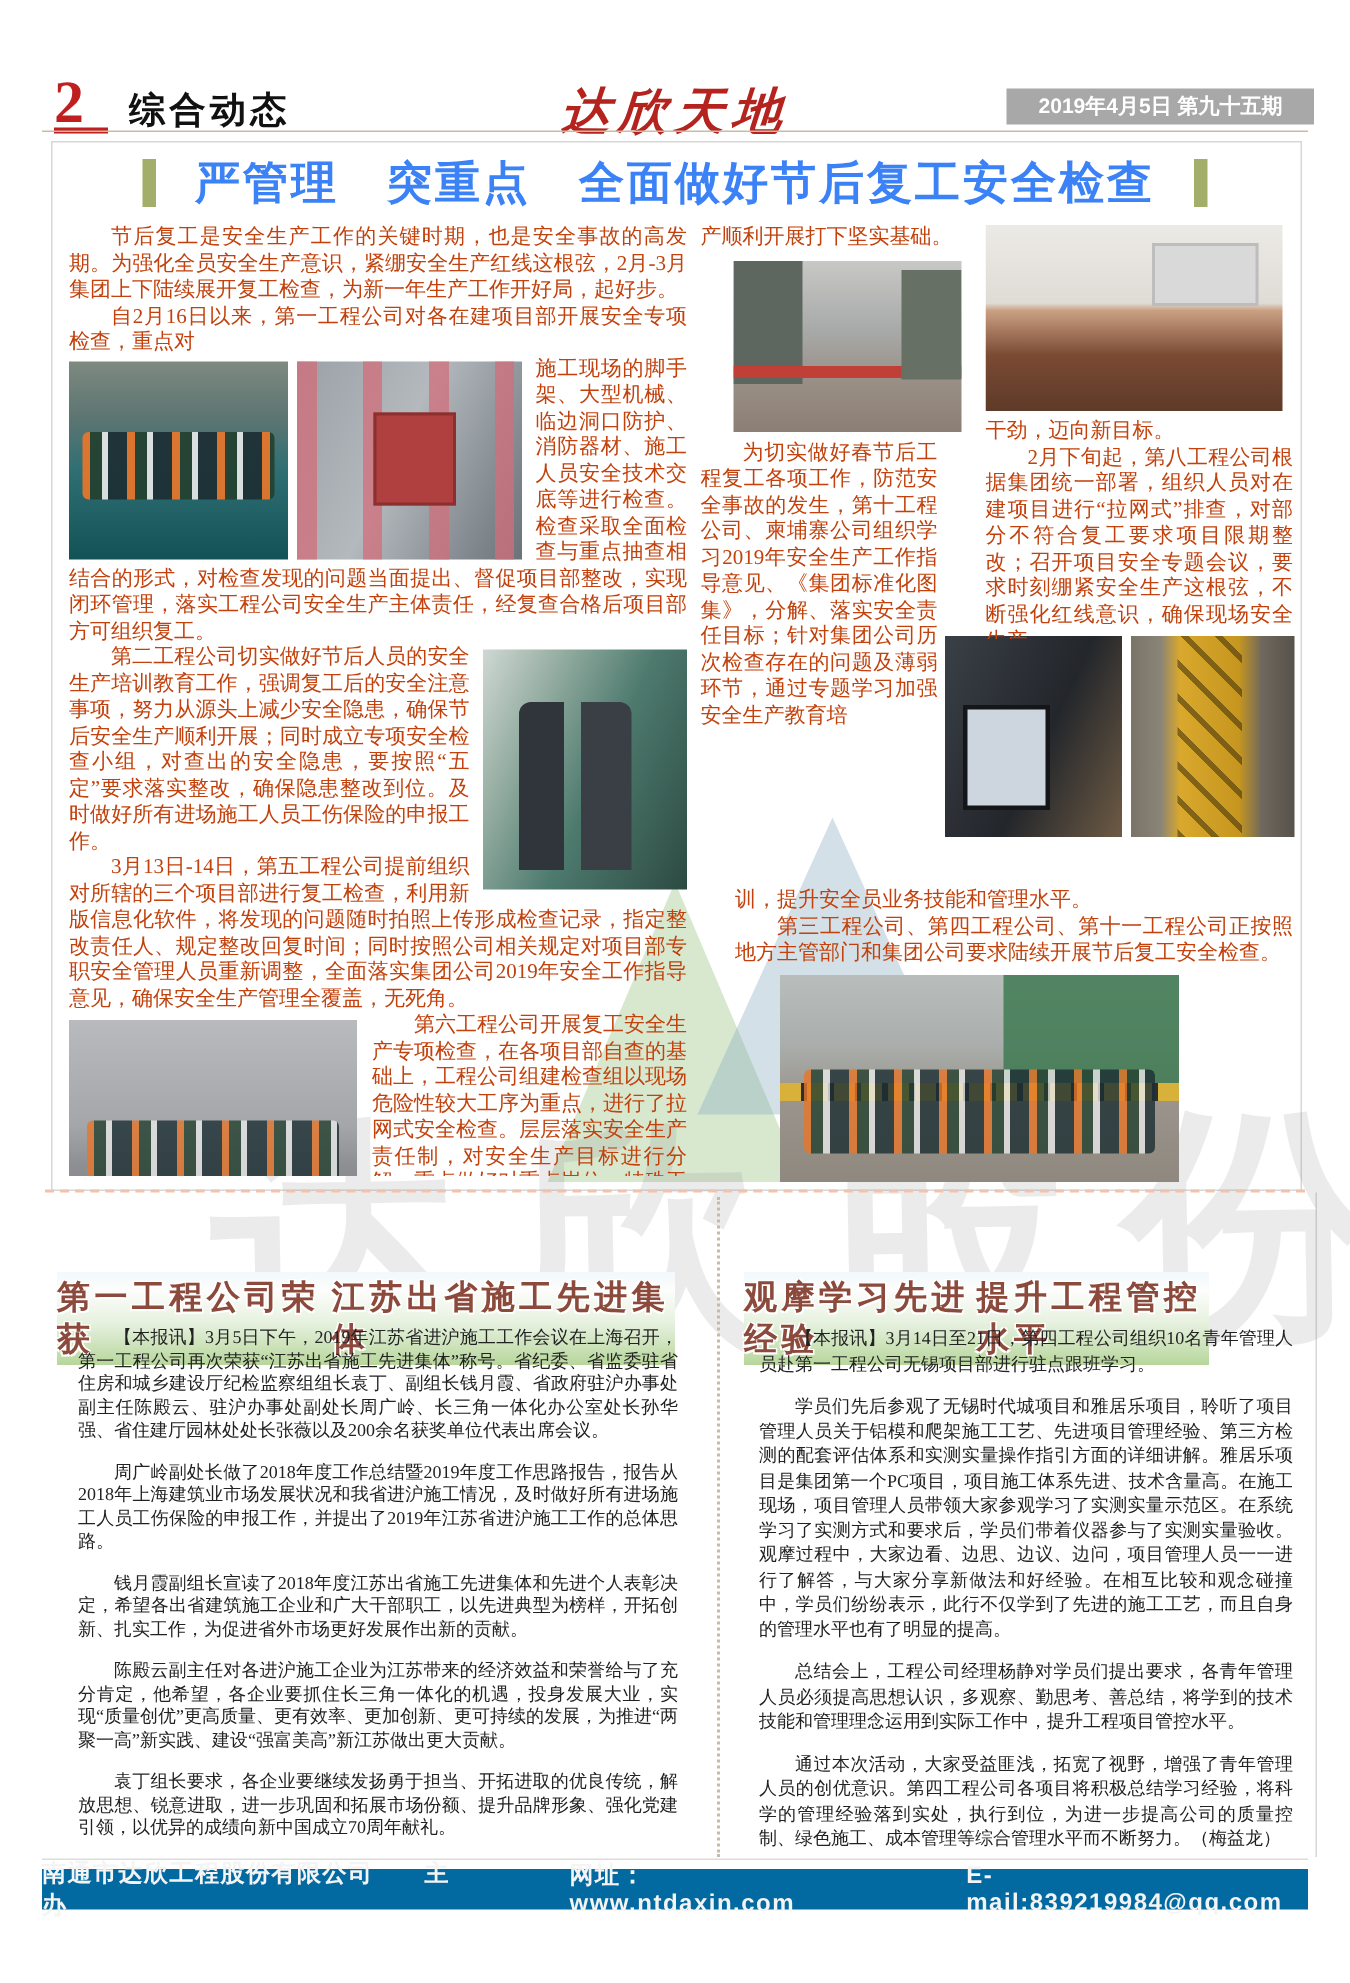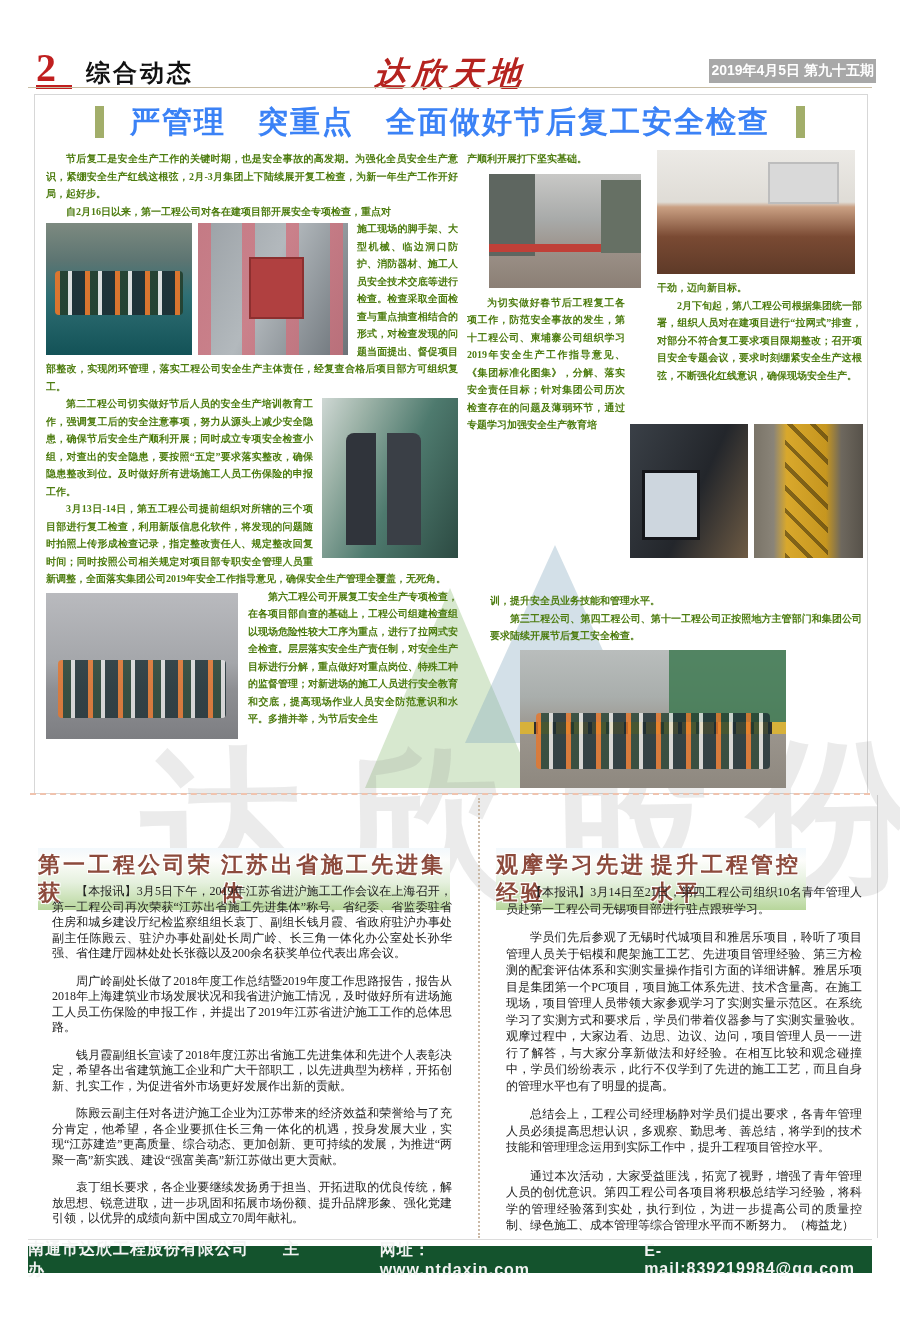--- a/index.html
+++ b/index.html
@@ -8,28 +8,28 @@
     font-family:"Liberation Serif","DejaVu Serif",serif;color:#1c1c1c;overflow:hidden;
   }
   
   .hdr-pagenum{position:absolute;left:36px;top:48px;font-size:40px;font-weight:bold;color:#c01f1f;line-height:1;}
   .hdr-pagenum-rule{position:absolute;left:36px;top:85px;width:36px;height:4px;background:#c01f1f;}
   .hdr-section{position:absolute;left:86px;top:57px;font-size:24px;font-weight:bold;color:#111;letter-spacing:3px;}
   .hdr-rule{position:absolute;left:28px;top:87px;width:844px;height:1px;background:#c8bda4;}
   .masthead{position:absolute;left:0;right:0;top:52px;text-align:center;font-size:33px;font-weight:bold;
     color:#b5231f;font-style:italic;letter-spacing:5px;transform:skewX(-4deg);}
   .datebox{position:absolute;right:24px;top:59px;background:#a8a8a8;color:#ffffff;
-    font-family:"Liberation Sans","DejaVu Sans",sans-serif;font-size:14px;font-weight:bold;padding:3px 2px;}
+    font-family:"Liberation Sans","DejaVu Sans",sans-serif;font-size:14px;font-weight:bold;padding:3px 21px;}
   
   .article-box{position:absolute;left:34px;top:94px;width:832px;height:698px;border:1px solid #d7d7d7;background:#fff;}
   .headline-row{position:absolute;left:34px;top:102px;width:832px;height:40px;display:flex;align-items:center;justify-content:center;gap:26px;}
   .headline-bar{width:9px;height:32px;background:#a2ae6a;}
   .headline{font-size:30px;font-weight:bold;color:#3b82f6;letter-spacing:2px;white-space:nowrap;}
   
-  .tb{position:absolute;font-size:10px;line-height:17.5px;text-align:justify;color:#4d7c0f;z-index:3;font-weight:bold;}
+  .tb{position:absolute;font-size:14px;line-height:17.5px;text-align:justify;color:#c2410c;z-index:3;}
   .tb p{margin:0;text-indent:2em;}
   .tb p.noind{text-indent:0;}
   .col1{left:46px;top:150px;width:412px;height:634px;overflow:hidden;}
   .col2{left:467px;top:150px;width:188px;height:446px;overflow:hidden;}
   .col2 .narrow{width:158px;}
   .col3{left:657px;top:150px;width:205px;height:276px;overflow:hidden;}
   .span23{left:490px;top:592px;width:372px;height:56px;overflow:hidden;}
   
   .ph{position:relative;overflow:hidden;background:#8a8a8a;z-index:2;}
   .ph-abs{position:absolute;z-index:2;}
@@ -85,21 +85,21 @@
   .band .t{font-size:22px;font-weight:bold;color:#8c4a3c;letter-spacing:3px;line-height:28px;
       text-shadow:1px 1px 0 #fff,-1px -1px 0 #fff,1px -1px 0 #fff,-1px 1px 0 #fff;}
   .divider{position:absolute;left:478px;top:798px;height:440px;border-left:2px dotted #cbb9a6;z-index:1;}
   .rightedge{position:absolute;left:877px;top:795px;height:443px;border-left:1px solid #d7d7d7;}
   .bt{position:absolute;top:872px;font-size:12px;line-height:15.5px;text-align:justify;color:#222;z-index:3;overflow:hidden;}
   .bt p{margin:12px;text-indent:2em;}
   .bt.left{left:40px;width:424px;height:370px;}
   .bt.right{left:494px;width:380px;line-height:16.5px;height:366px;}
   
   .footer-rule{position:absolute;left:28px;top:1239px;width:844px;height:1px;background:#dcdcdc;}
-  .footerbar{position:absolute;left:28px;top:1246px;width:844px;height:27px;background:#14532d;z-index:3;
+  .footerbar{position:absolute;left:28px;top:1246px;width:844px;height:27px;background:#0369a1;z-index:3;
       display:flex;align-items:center;justify-content:center;gap:64px;
       font-family:"Liberation Sans","DejaVu Sans",sans-serif;font-size:16px;color:#f4f4f4;font-weight:bold;letter-spacing:1px;}
 </style>
 </head>
 <body>
 
 <div class="page">
 
   <div class="hdr-pagenum">2</div>
   <div class="hdr-pagenum-rule"></div>
@@ -175,21 +175,21 @@
   </div>
   <div class="band right">
     <div class="t">观摩学习先进经验</div>
     <div class="t">提升工程管控水平</div>
   </div>
 
   <div class="bt left">
     <p>【本报讯】3月5日下午，2019年江苏省进沪施工工作会议在上海召开，第一工程公司再次荣获“江苏出省施工先进集体”称号。省纪委、省监委驻省住房和城乡建设厅纪检监察组组长袁丁、副组长钱月霞、省政府驻沪办事处副主任陈殿云、驻沪办事处副处长周广岭、长三角一体化办公室处长孙华强、省住建厅园林处处长张薇以及200余名获奖单位代表出席会议。</p>
     <p>周广岭副处长做了2018年度工作总结暨2019年度工作思路报告，报告从2018年上海建筑业市场发展状况和我省进沪施工情况，及时做好所有进场施工人员工伤保险的申报工作，并提出了2019年江苏省进沪施工工作的总体思路。</p>
     <p>钱月霞副组长宣读了2018年度江苏出省施工先进集体和先进个人表彰决定，希望各出省建筑施工企业和广大干部职工，以先进典型为榜样，开拓创新、扎实工作，为促进省外市场更好发展作出新的贡献。</p>
-    <p>陈殿云副主任对各进沪施工企业为江苏带来的经济效益和荣誉给与了充分肯定，他希望，各企业要抓住长三角一体化的机遇，投身发展大业，实现“江苏建造”更高质量、综合动态、更加创新、更可持续的发展，为推进“两聚一高”新实践、建设“强富美高”新江苏做出更大贡献。</p>
+    <p>陈殿云副主任对各进沪施工企业为江苏带来的经济效益和荣誉给与了充分肯定，他希望，各企业要抓住长三角一体化的机遇，投身发展大业，实现“质量创优”更高质量、更有效率、更加创新、更可持续的发展，为推进“两聚一高”新实践、建设“强富美高”新江苏做出更大贡献。</p>
     <p>袁丁组长要求，各企业要继续发扬勇于担当、开拓进取的优良传统，解放思想、锐意进取，进一步巩固和拓展市场份额、提升品牌形象、强化党建引领，以优异的成绩向新中国成立70周年献礼。</p>
   </div>
 
   <div class="bt right">
     <p>【本报讯】3月14日至21日，第四工程公司组织10名青年管理人员赴第一工程公司无锡项目部进行驻点跟班学习。</p>
     <p>学员们先后参观了无锡时代城项目和雅居乐项目，聆听了项目管理人员关于铝模和爬架施工工艺、先进项目管理经验、第三方检测的配套评估体系和实测实量操作指引方面的详细讲解。雅居乐项目是集团第一个PC项目，项目施工体系先进、技术含量高。在施工现场，项目管理人员带领大家参观学习了实测实量示范区。在系统学习了实测方式和要求后，学员们带着仪器参与了实测实量验收。观摩过程中，大家边看、边思、边议、边问，项目管理人员一一进行了解答，与大家分享新做法和好经验。在相互比较和观念碰撞中，学员们纷纷表示，此行不仅学到了先进的施工工艺，而且自身的管理水平也有了明显的提高。</p>
     <p>总结会上，工程公司经理杨静对学员们提出要求，各青年管理人员必须提高思想认识，多观察、勤思考、善总结，将学到的技术技能和管理理念运用到实际工作中，提升工程项目管控水平。</p>
     <p>通过本次活动，大家受益匪浅，拓宽了视野，增强了青年管理人员的创优意识。第四工程公司各项目将积极总结学习经验，将科学的管理经验落到实处，执行到位，为进一步提高公司的质量控制、绿色施工、成本管理等综合管理水平而不断努力。（梅益龙）</p>
   </div>
 

